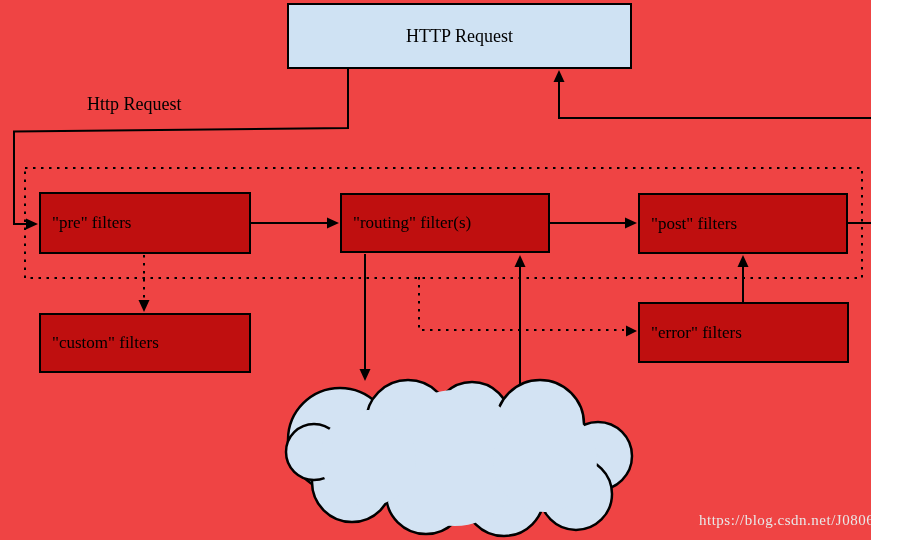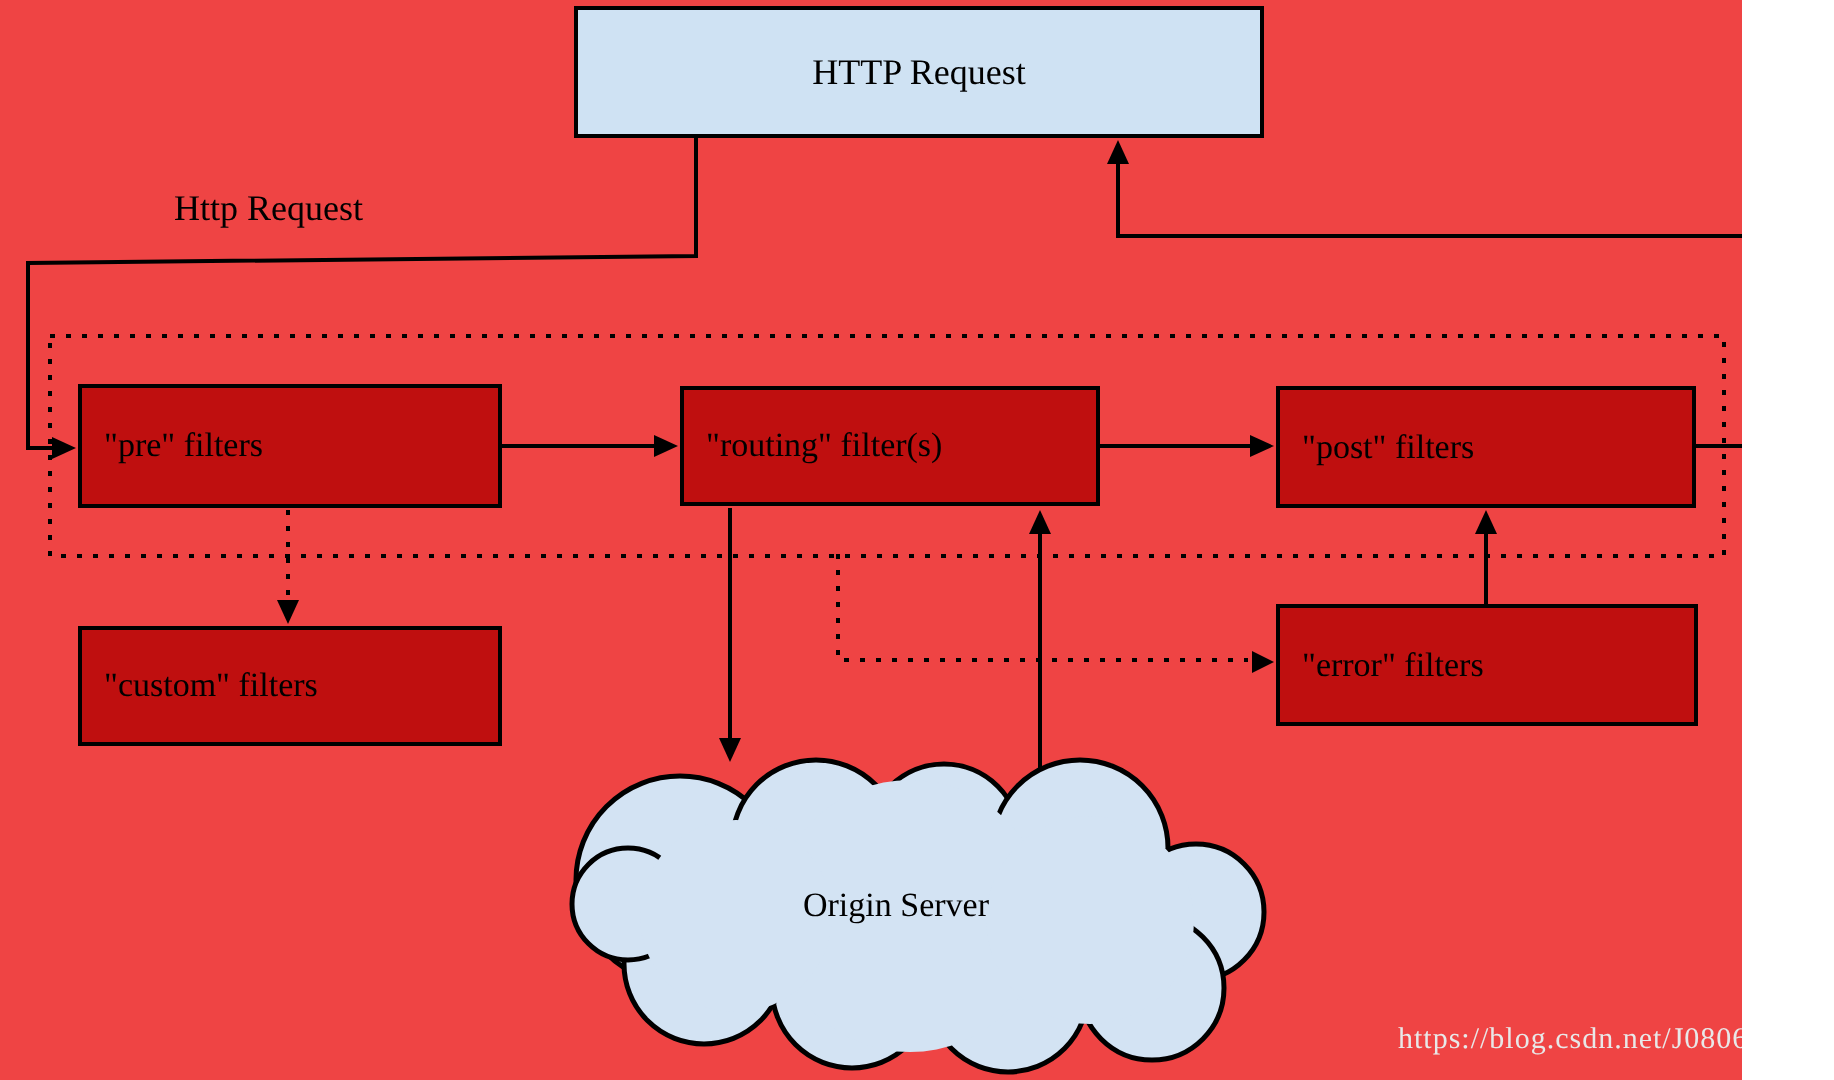--- a/index.html
+++ b/index.html
@@ -92,17 +92,16 @@
     <span>"custom" filters</span>
   </div>
 
   <div class="node red-box" style="left:638px;top:302px;width:211px;height:61px;">
     <span>"error" filters</span>
   </div>
 
   <div class="edge-label" style="left:87px;top:94px;">Http Request</div>
 
 
-  <div class="cloud-label">Origin Server</div>
 
   <div class="watermark">https://blog.csdn.net/J080624</div>
 
 </div>
 
 </body></html>

